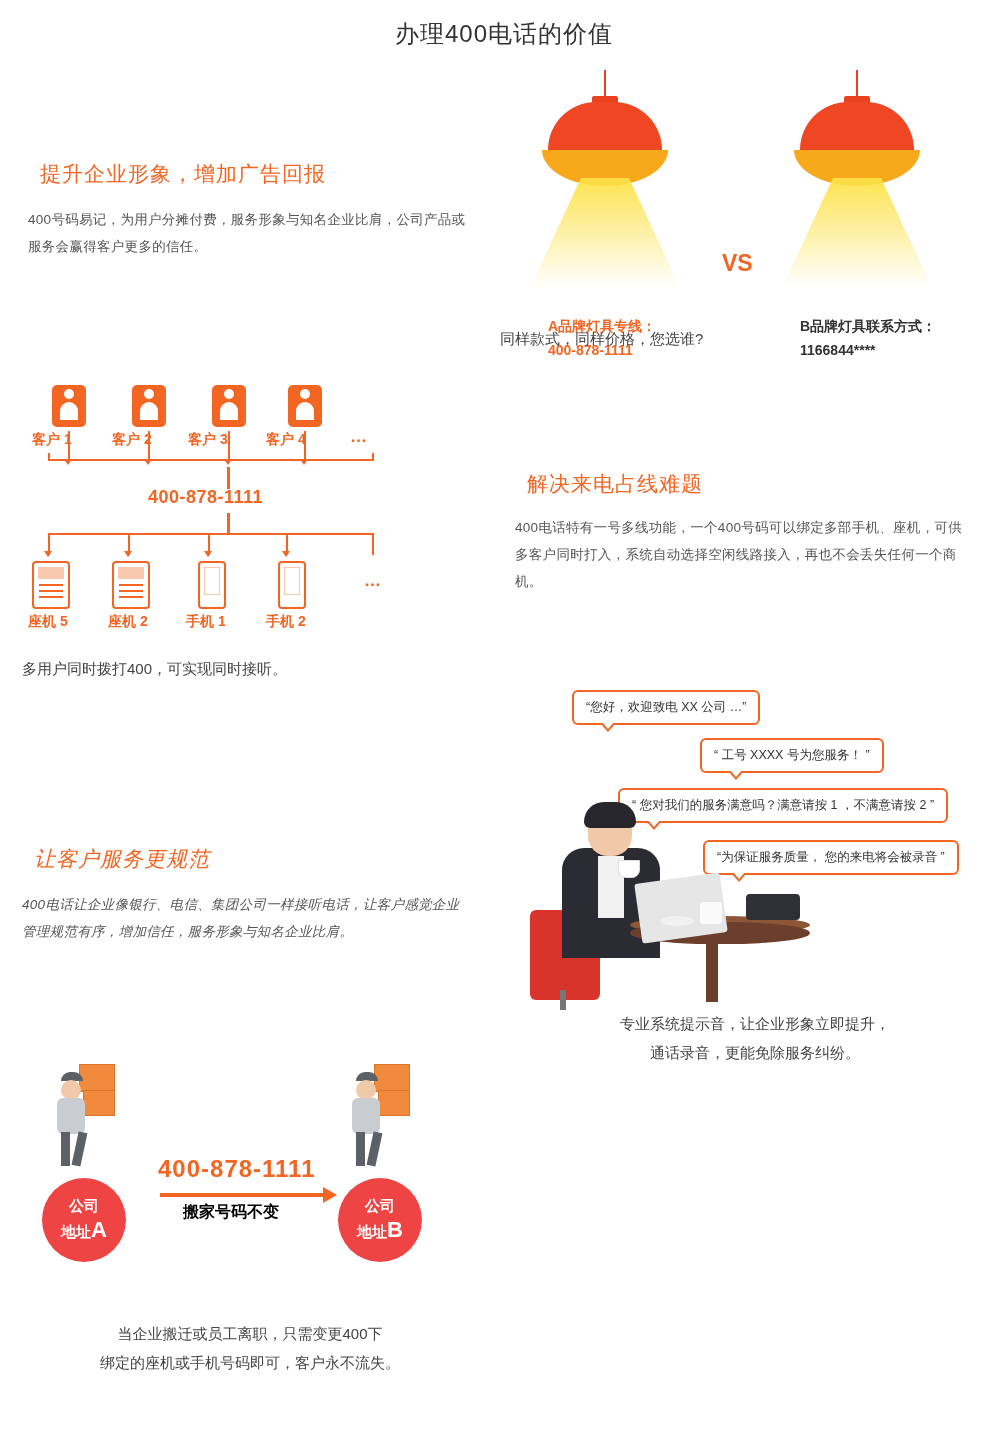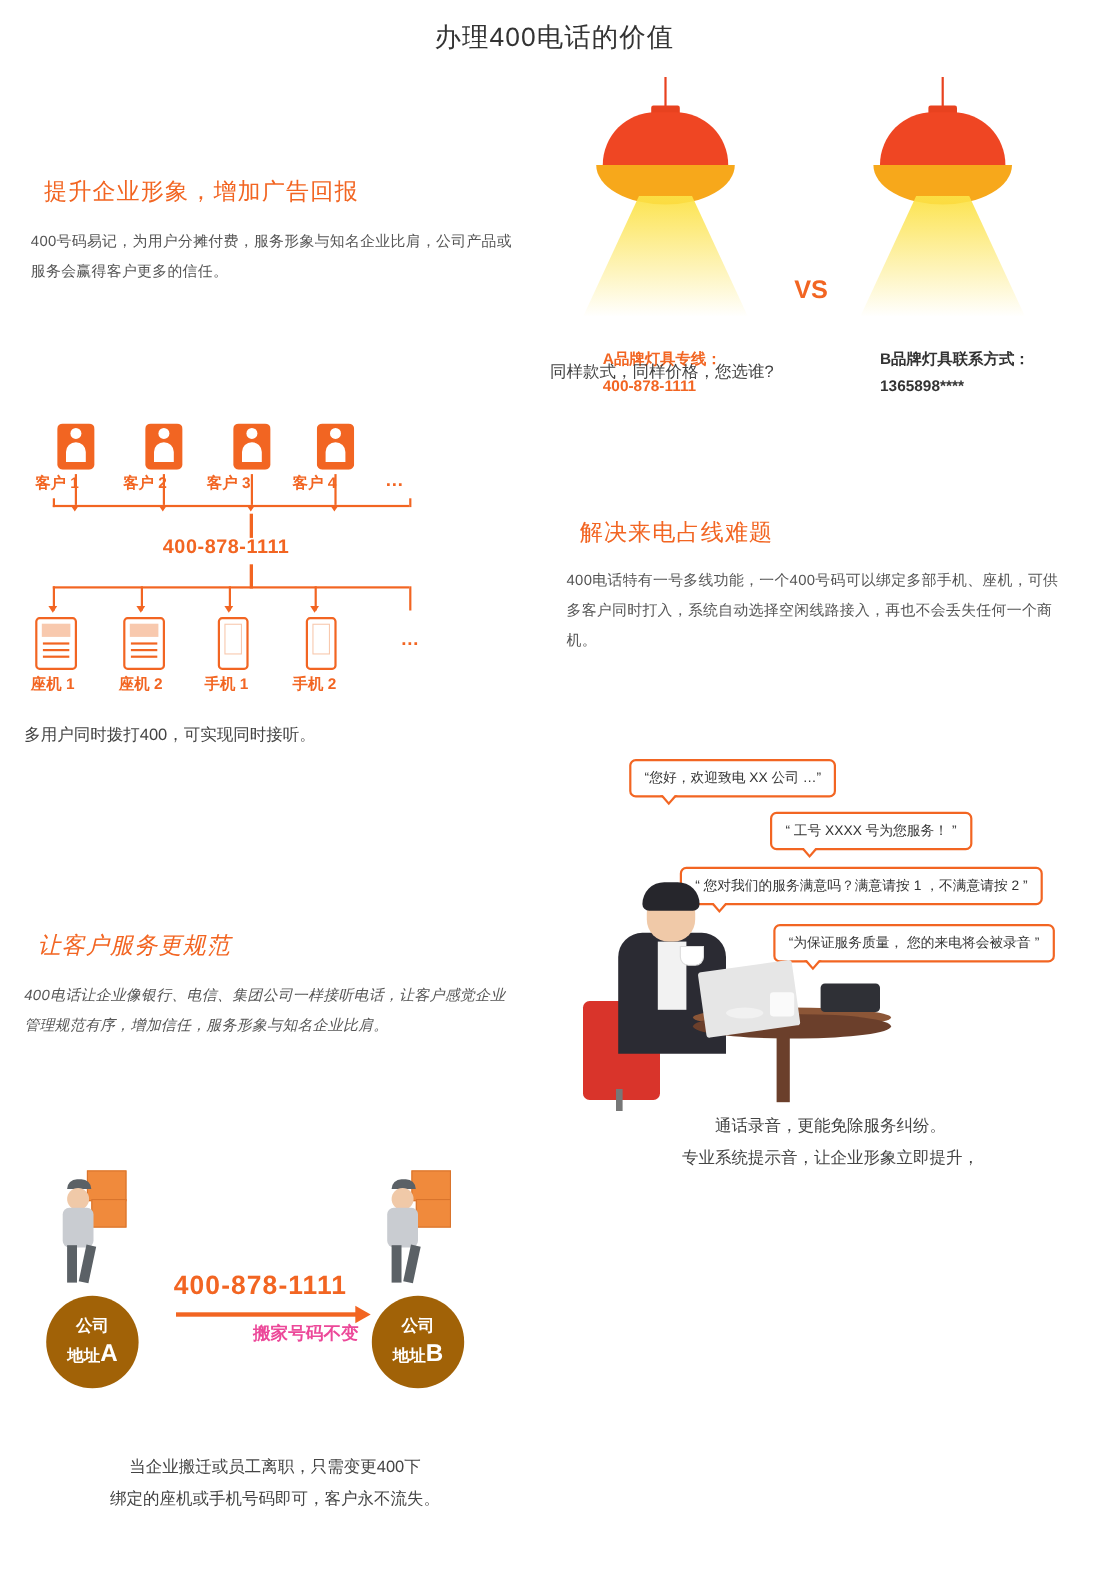--- a/index.html
+++ b/index.html
@@ -152,35 +152,35 @@
   
   .mover { position:absolute; width:80px; height:110px; }
   .mv-box { position:absolute; background:#f08a3c; border:1px solid #d9742c; }
   .mv-body { position:absolute; background:#c9ccd1; border-radius:6px; }
   .mv-head { position:absolute; width:20px; height:20px; border-radius:50%; background:#f0c9a8; }
   .mv-cap  { position:absolute; width:22px; height:9px; border-radius:9px 9px 0 0; background:#5b6166; }
   .mv-leg  { position:absolute; background:#5b6166; }
 
   .circ {
     position:absolute; width:84px; height:84px; border-radius:50%;
-    background:#a16207; color:#fff; text-align:center;
+    background:#ef4444; color:#fff; text-align:center;
     font-size:15px; font-weight:bold; line-height:1.25;
     display:flex; align-items:center; justify-content:center;
   }
   .circ span.big { font-size:22px; }
   .move-num {
     position:absolute; font-size:24px; font-weight:bold; color:#f26522; letter-spacing:1px;
   }
   .move-arrow { position:absolute; height:4px; background:#f26522; }
   .move-arrow:after {
     content:""; position:absolute; right:-12px; top:-6px;
     width:0; height:0; border-top:8px solid transparent;
     border-bottom:8px solid transparent; border-left:14px solid #f26522;
   }
-  .move-sub { position:absolute; font-size:16px; font-weight:bold; color:#ec4899;margin-left:47px; }
+  .move-sub { position:absolute; font-size:16px; font-weight:bold; color:#000000; }
 </style>
 </head>
 <body>
 
 <div class="page">
 
   <div class="page-title">办理400电话的价值</div>
 
   <div class="b-brand-text">
     <div class="sec-head">提升企业形象，增加广告回报</div>
@@ -203,21 +203,21 @@
       <div class="glow"></div>
     </div>
     <div class="vs">VS</div>
 
     <div class="lamp-label a">
       <div>A品牌灯具专线：</div>
       <div>400-878-1111</div>
     </div>
     <div class="lamp-label b">
       <div>B品牌灯具联系方式：</div>
-      <div>1365898****</div>
+      <div>1166844****</div>
     </div>
   </div>
   <div class="b-lamps-caption caption">同样款式，同样价格，您选谁?</div>
 
   <div class="b-multiline">
 
     <div class="person" style="left:32px; top:10px;">
       <div class="body-sh"></div>
         <div class="head"></div>
         <div class="torso"></div>
@@ -280,21 +280,21 @@
         <div class="keys"></div>
       </div>
     <div class="dev mob" style="left:178px; top:186px;">
         <div class="scr"></div>
       </div>
     <div class="dev mob" style="left:258px; top:186px;">
         <div class="scr"></div>
       </div>
     <div class="dots" style="left:344px; top:196px;">…</div>
 
-    <div class="pl" style="left:8px; top:238px;">座机 1</div>
+    <div class="pl" style="left:8px; top:238px;">座机 5</div>
     <div class="pl" style="left:88px; top:238px;">座机 2</div>
     <div class="pl" style="left:166px; top:238px;">手机 1</div>
     <div class="pl" style="left:246px; top:238px;">手机 2</div>
   </div>
   <div class="b-multiline-caption caption">多用户同时拨打400，可实现同时接听。</div>
 
   <div class="b-busy-text">
     <div class="sec-head">解决来电占线难题</div>
     <div class="sec-body">400电话特有一号多线功能，一个400号码可以绑定多部手机、座机，可供多客户同时打入，系统自动选择空闲线路接入，再也不会丢失任何一个商机。</div>
   </div>
@@ -321,22 +321,22 @@
       <div class="s-table"></div>
       <div class="s-table-leg"></div>
       <div class="s-paper"></div>
       <div class="s-cup"></div>
       <div class="s-saucer"></div>
       <div class="s-mug2"></div>
       <div class="s-phone"></div>
     </div>
   </div>
   <div class="b-bubbles-caption caption">
+    <div>专业系统提示音，让企业形象立即提升，</div>
     <div>通话录音，更能免除服务纠纷。</div>
-    <div>专业系统提示音，让企业形象立即提升，</div>
   </div>
 
   <div class="b-move">
 
     <div class="mover" style="left:35px; top:0;">
       <div class="mv-box" style="left:24px; top:4px; width:34px; height:26px;"></div>
       <div class="mv-box" style="left:28px; top:30px; width:30px; height:24px;"></div>
       <div class="mv-cap" style="left:6px; top:12px;"></div>
       <div class="mv-head" style="left:6px; top:20px;"></div>
       <div class="mv-body" style="left:2px; top:38px; width:28px; height:36px;"></div>

